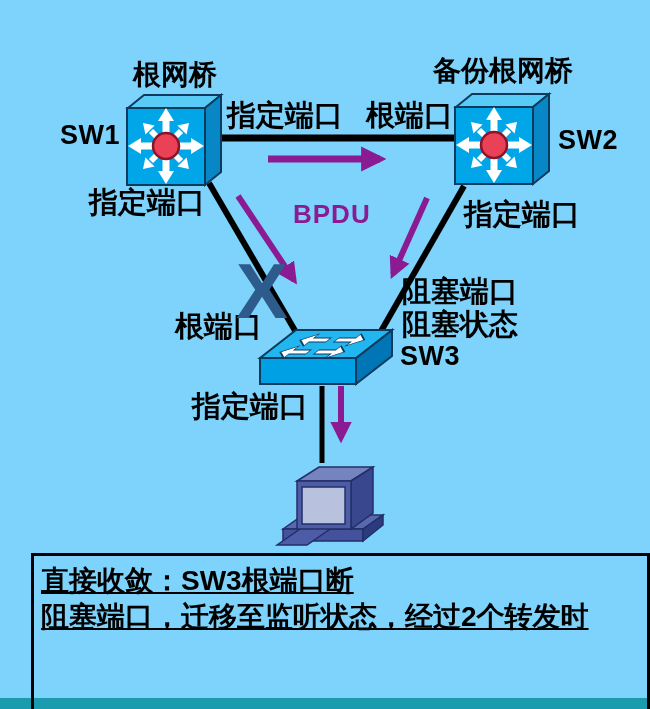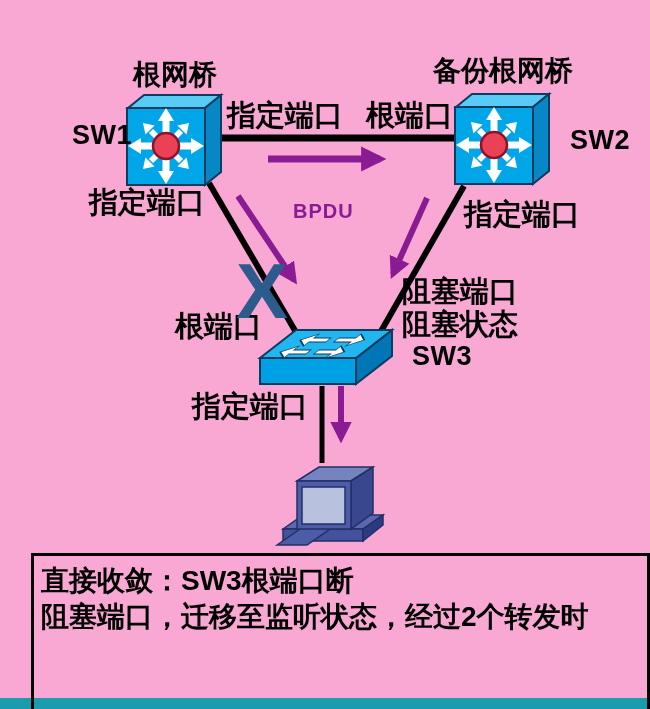--- a/index.html
+++ b/index.html
@@ -3,46 +3,46 @@
 <meta charset="utf-8">
 <style>
   :root{
     --accent-purple:#8A1B92;
     --x-mark-color:#2D5C8C;
     --teal-bar:#1A9CAE;
     --link-black:#000000;
   }
   html,body{margin:0;padding:0;background:#fff;}
   .stage{
-    position:relative;width:650px;height:709px;background:#f9a8d4;overflow:hidden;
+    position:relative;width:650px;height:709px;background:#7dd3fc;overflow:hidden;
     font-family:"Liberation Sans",sans-serif;
   }
   .lbl{position:absolute;font-weight:bold;color:#000;white-space:nowrap;line-height:1.1;}
   .cjk{font-size:29px;}
   .cjk-sm{font-size:28px;}
-  .sw-name{font-size:27px;letter-spacing:0.5px;margin-left:12px;}
-  .bpdu{color:var(--accent-purple);font-size:20px;letter-spacing:1px;}
+  .sw-name{font-size:27px;letter-spacing:0.5px;}
+  .bpdu{color:var(--accent-purple);font-size:26px;letter-spacing:1px;}
   .xmark{
     position:absolute;left:236px;top:252px;font-size:78px;font-weight:bold;
     color:var(--x-mark-color);line-height:78px;z-index:4;
   }
   svg{display:block;}
   .overlay{position:absolute;left:0;top:0;z-index:1;}
   .icon{position:absolute;z-index:2;}
   .lblz{z-index:3;}
   .blk{stroke:var(--link-black);}
   .pur{stroke:var(--accent-purple);}
   .mk{fill:var(--accent-purple);}
   .note-box{
     position:absolute;left:31px;top:553px;width:600px;height:153px;
     border:3px solid #000;border-bottom:none;background:transparent;z-index:6;
     padding:7px 6px 0 7px;box-sizing:content-box;
   }
   .note-line{
-    font-size:28px;font-weight:bold;color:#000;line-height:36px;white-space:nowrap;
+    font-size:28px;font-weight:bold;color:#000;line-height:36px;white-space:nowrap;text-decoration:underline;
   }
   .bottom-bar{
     position:absolute;left:0;top:698px;width:650px;height:11px;
     background:var(--teal-bar);z-index:5;
   }
 </style>
 </head>
 <body>
 
 <div class="stage">

